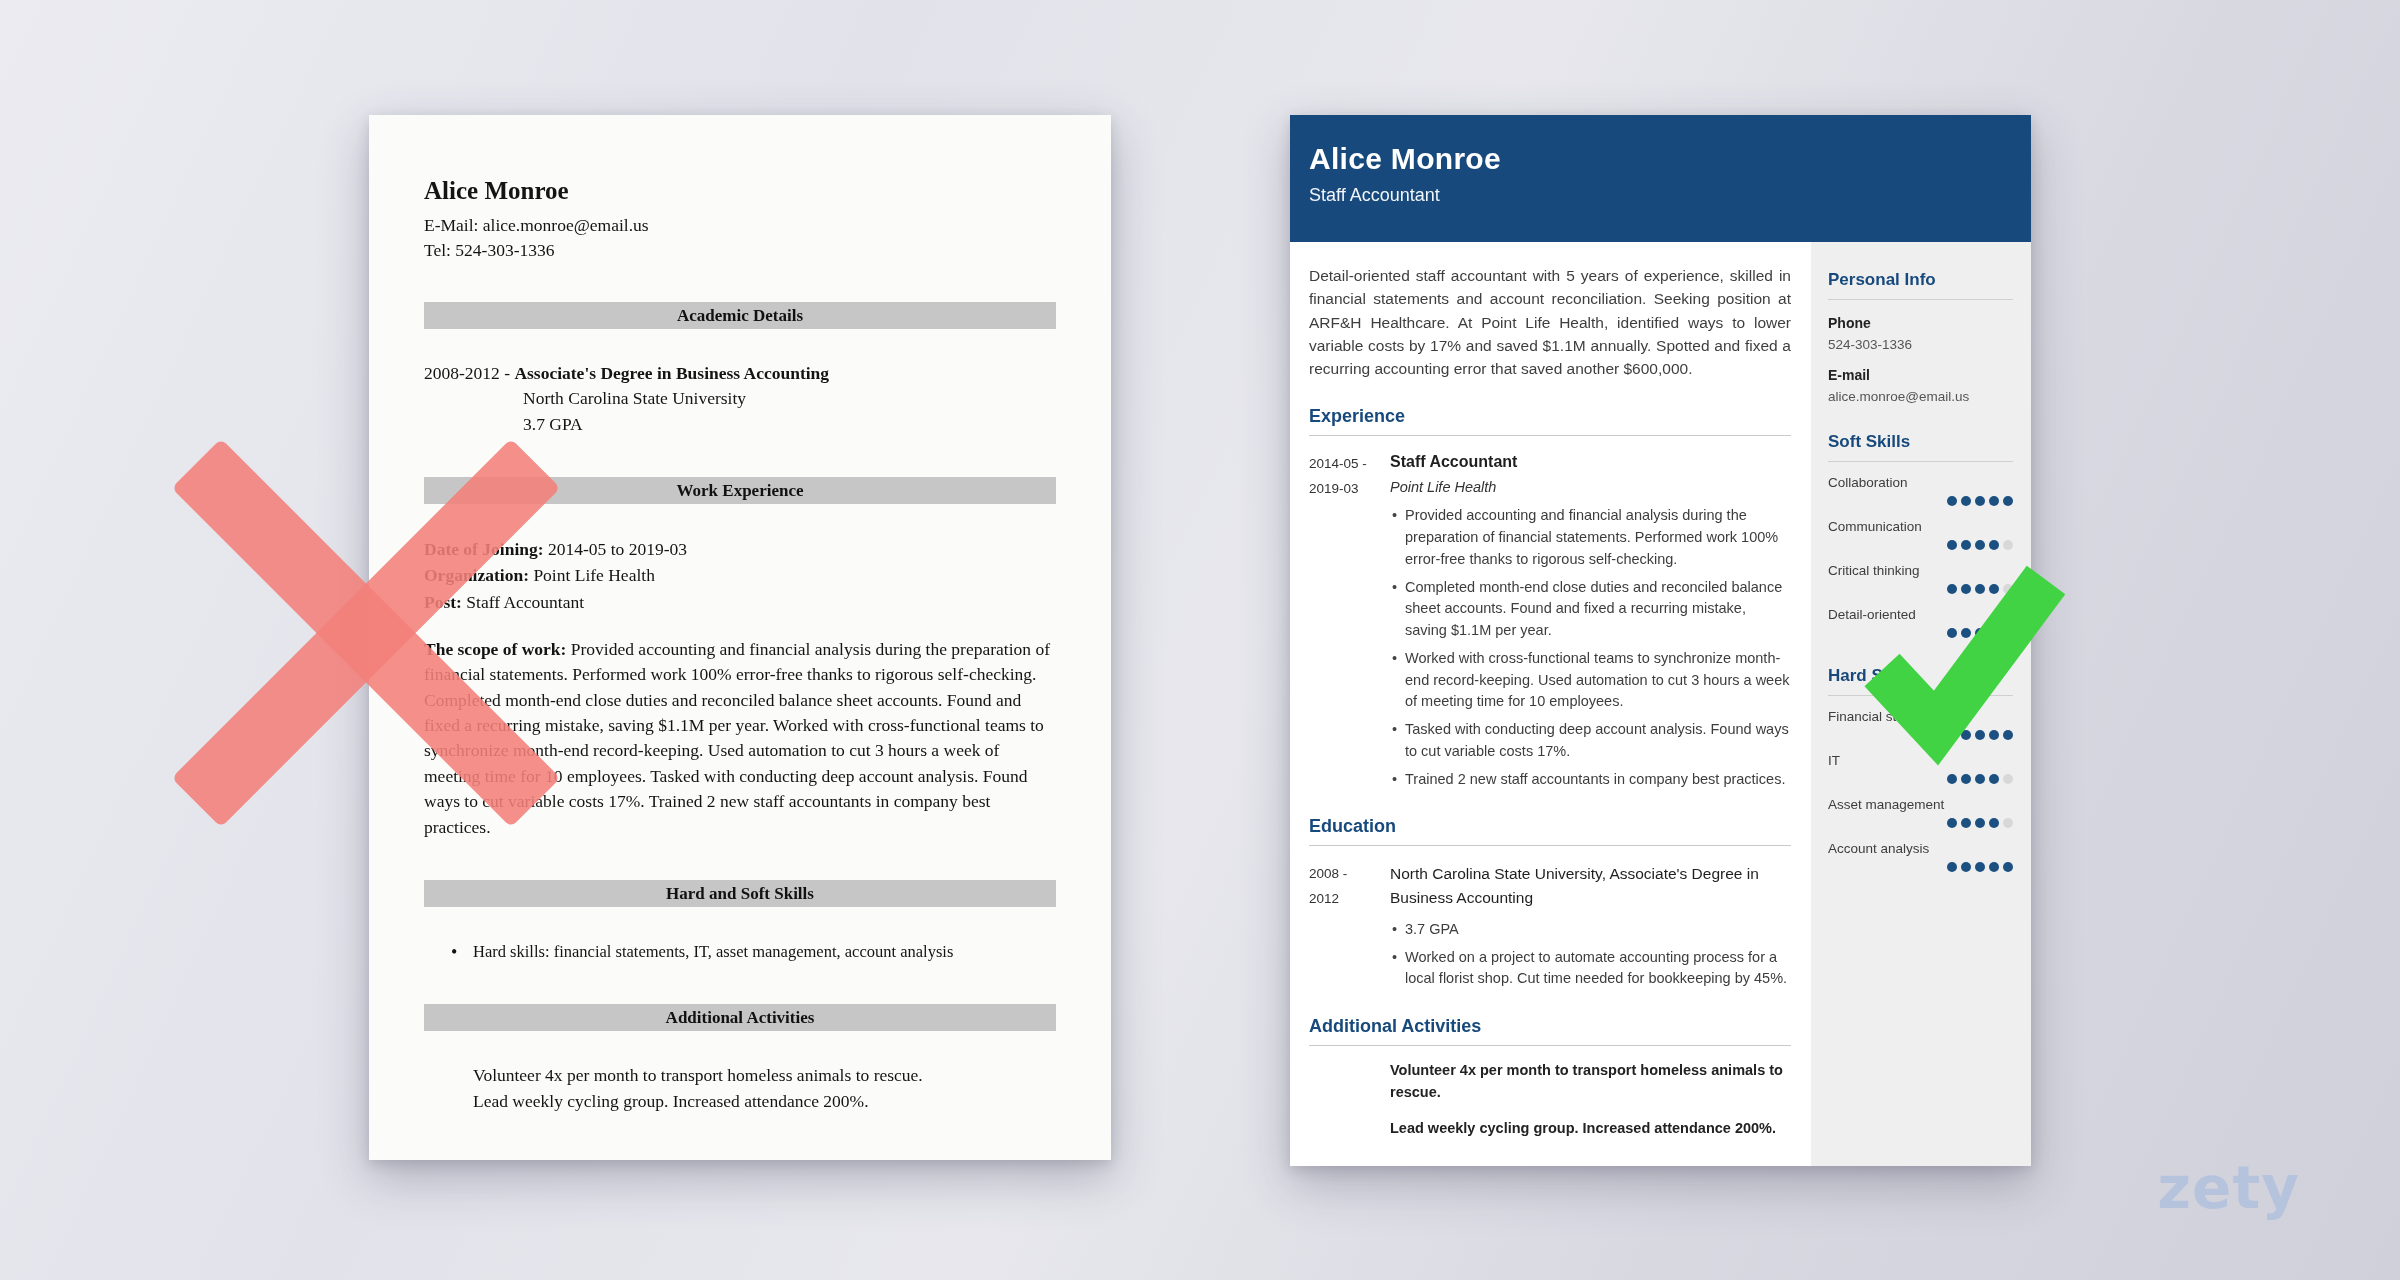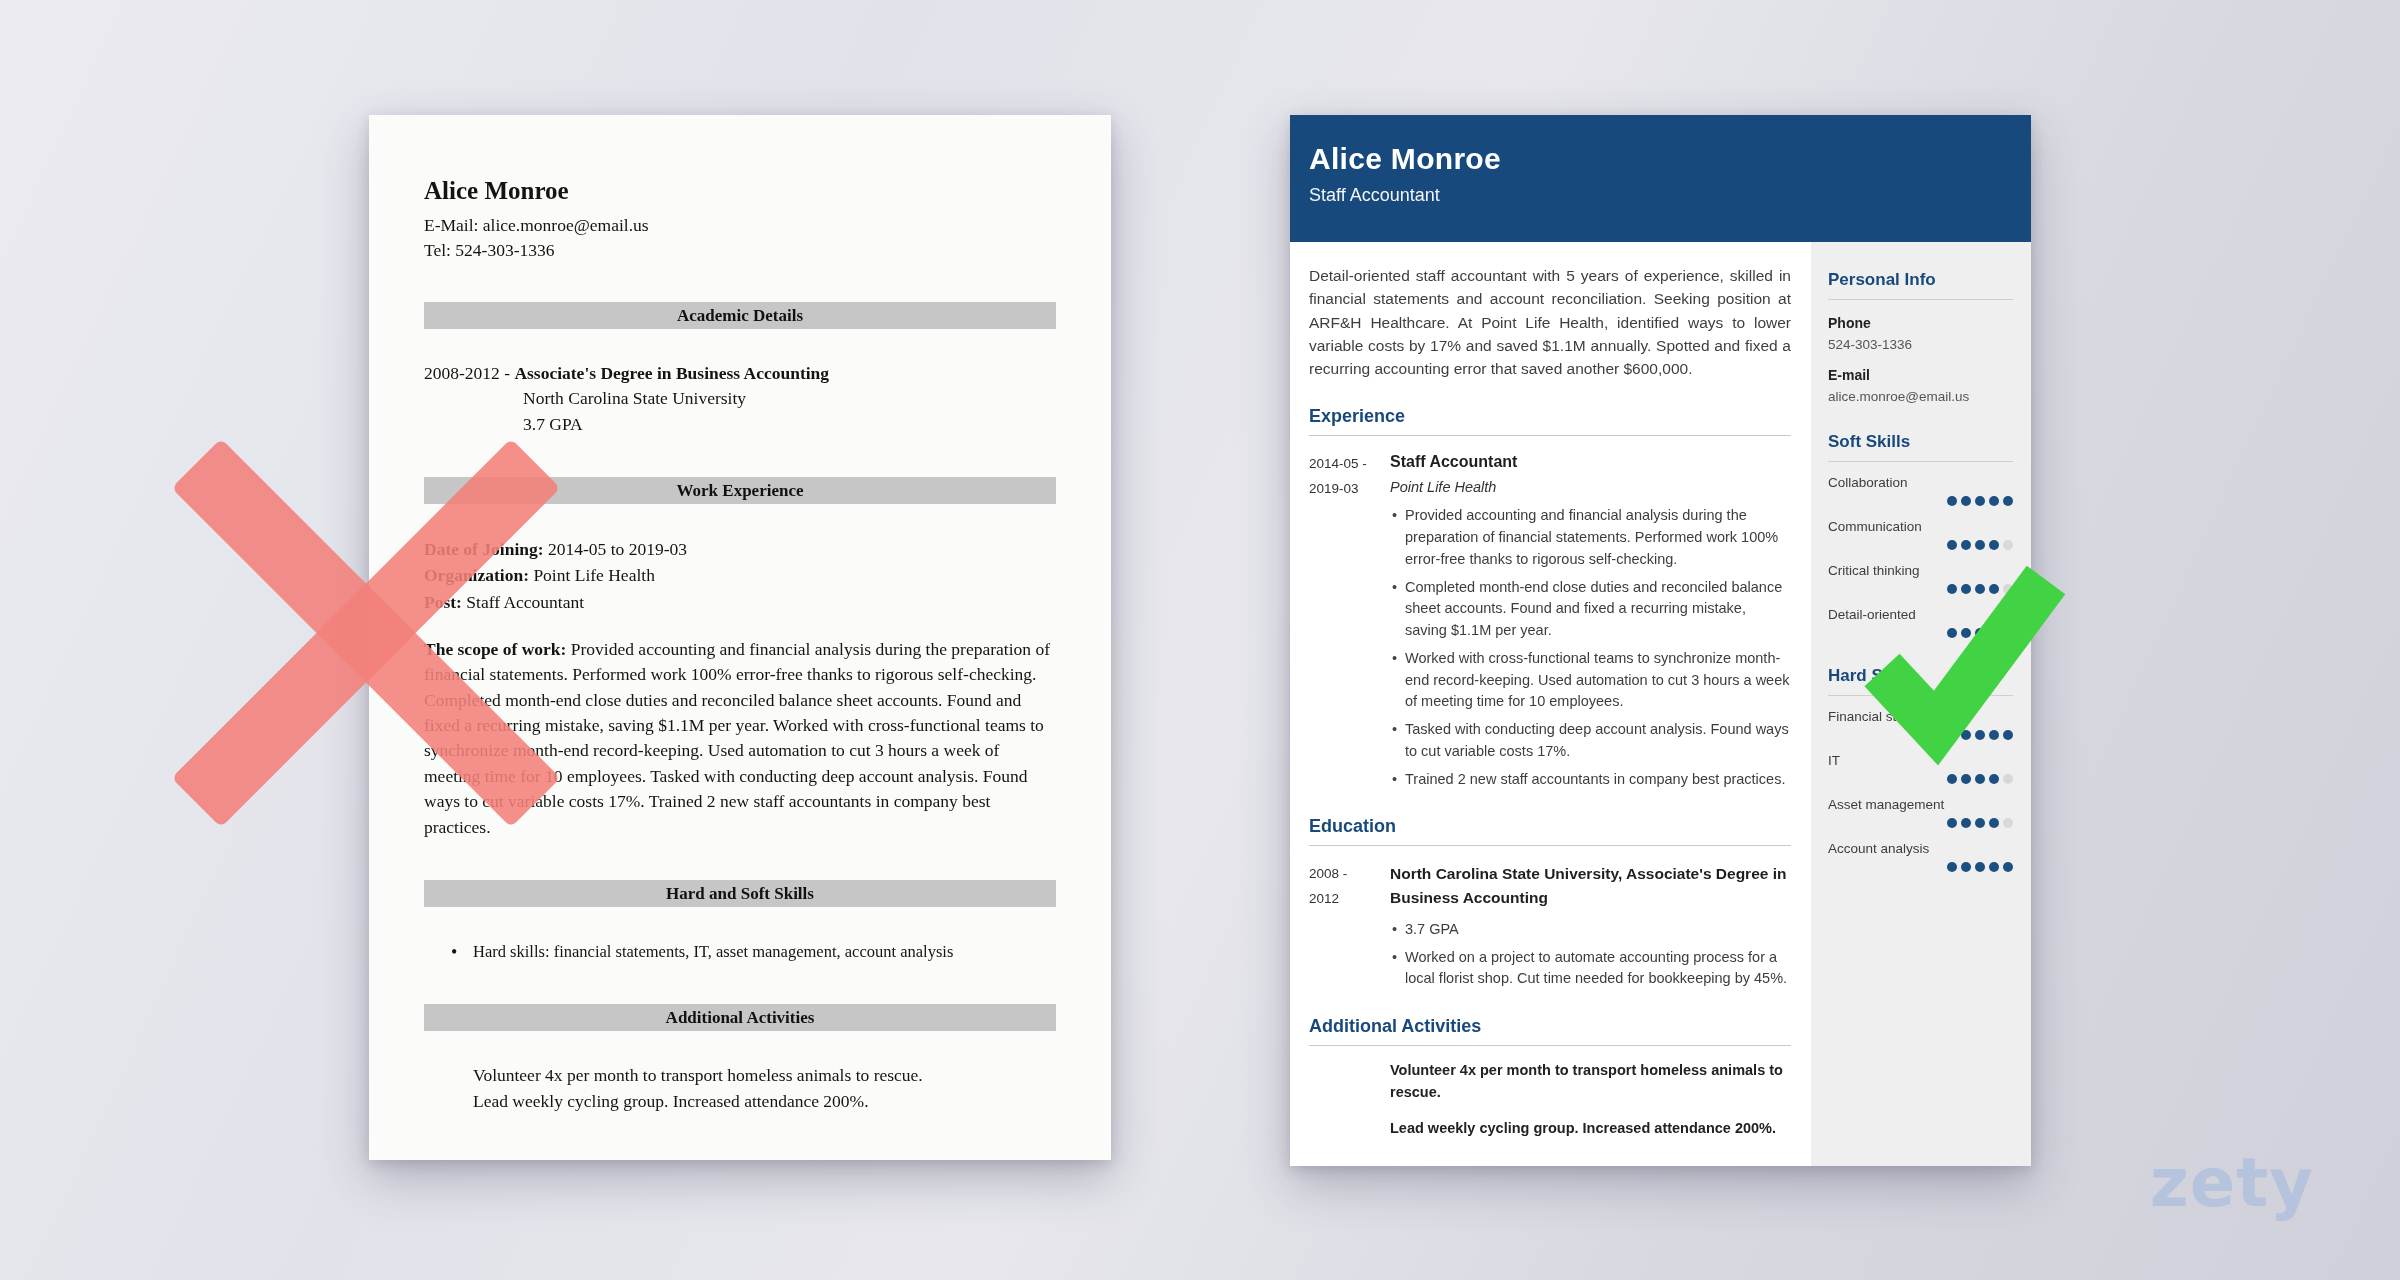--- a/index.html
+++ b/index.html
@@ -57,21 +57,21 @@
     border-bottom: 1px solid #c9c9c9; padding-bottom: 8px; margin-top: 26px;
   }
   .good .entry { display: flex; margin-top: 16px; }
   .good .dates { width: 81px; flex-shrink: 0; font-size: 13.5px; color: #333; line-height: 1.8; }
   .good .entry-body { flex: 1; min-width: 0; }
   .good .role { font-size: 16px; font-weight: bold; color: #1f1f1f; line-height: 1.2; }
   .good .company { font-style: italic; font-size: 14.5px; color: #333; margin-top: 8px; }
   .good .gblts { margin-top: 10px; }
   .good .gblt { position: relative; padding-left: 15px; font-size: 14.5px; color: #3d3d3d; line-height: 1.5; margin-top: 6px; }
   .good .gblt::before { content: "•"; position: absolute; left: 2px; color: #444; }
-  .good .deg { font-size: 15.5px; font-weight: bold; color: #1f1f1f; line-height: 1.5; }
+  .good .deg { font-size: 15.5px; font-weight: normal; color: #1f1f1f; line-height: 1.5; }
   .good .act-block { margin-left: 81px; }
   .good .gact { font-weight: bold; font-size: 14.5px; color: #222; line-height: 1.5; margin-top: 14px; }
 
   .good .side-h {
     color: #17497c; font-size: 17px; font-weight: bold;
     border-bottom: 1px solid #cfcfcf; padding-bottom: 9px;
   }
   .good .side-h.mt { margin-top: 28px; }
   .good .plabel { font-weight: bold; font-size: 14px; color: #222; margin-top: 15px; }
   .good .pvalue { font-size: 13.5px; color: #555; margin-top: 6px; }
@@ -86,22 +86,22 @@
   .x-bar {
     position: absolute; left: -240px; top: -35px; width: 480px; height: 70px;
     background: rgba(243,128,122,0.88); border-radius: 7px;
   }
   .x-bar.a { transform: rotate(45deg); }
   .x-bar.b { transform: rotate(-45deg); }
 
   .check-mark { position: absolute; left: 1856px; top: 558px; width: 210px; height: 212px; }
 
   .zety {
-    position: absolute; right: 86px; bottom: 58px;
-    font-size: 67px; font-weight: bold; color: #b4c3de; opacity: 0.95;
+    position: absolute; right: 100px; bottom: 58px;
+    font-size: 58px; font-weight: bold; color: #b4c3de; opacity: 0.95;
     font-family: "DejaVu Sans", sans-serif; letter-spacing: 1px;
   }
 </style>
 </head>
 <body>
 
 <div class="stage">
 
   <div class="paper bad">
     <div class="name">Alice Monroe</div>

